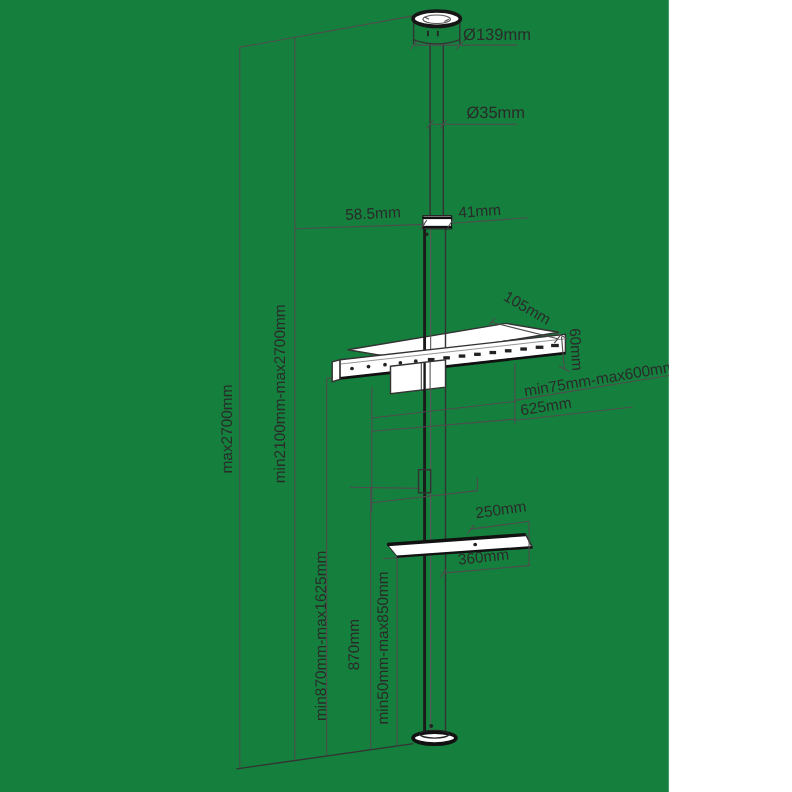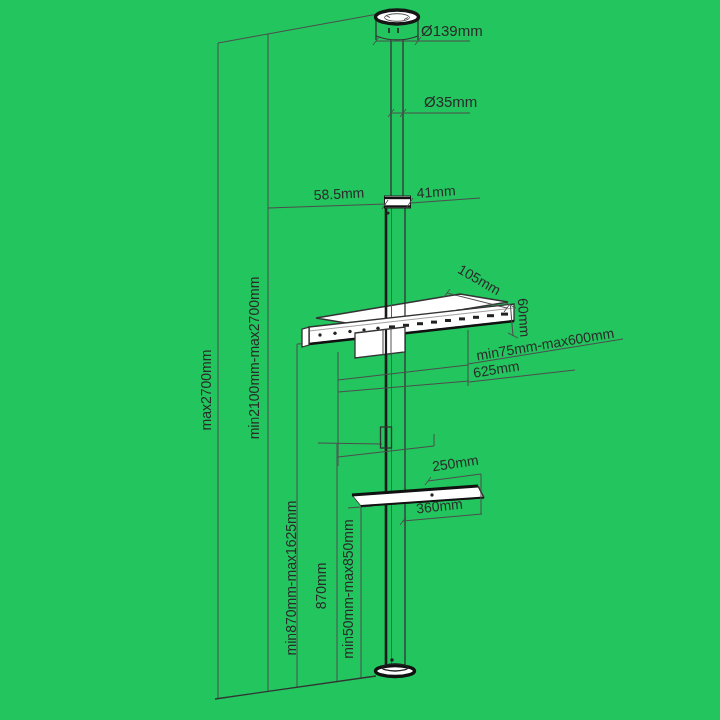--- a/index.html
+++ b/index.html
@@ -1,17 +1,17 @@
 <!DOCTYPE html>
 <html><head>
 <meta charset="utf-8">
 <style>
   html,body{margin:0;padding:0;background:#ffffff;}
   .canvas{
-    position:relative;width:720px;height:720px;background:#22c55e;
+    position:relative;width:608px;height:720px;background:#15803d;
     font-family:"Liberation Sans", sans-serif;overflow:hidden;
   }
   svg{display:block;}
   text{
     font-family:"Liberation Sans", sans-serif;
     fill:#2a2a2a;
     font-size:14px;
   }
   .fs15{font-size:15px;}
   .thin{stroke:#4d4d4d;stroke-width:1;fill:none;}

